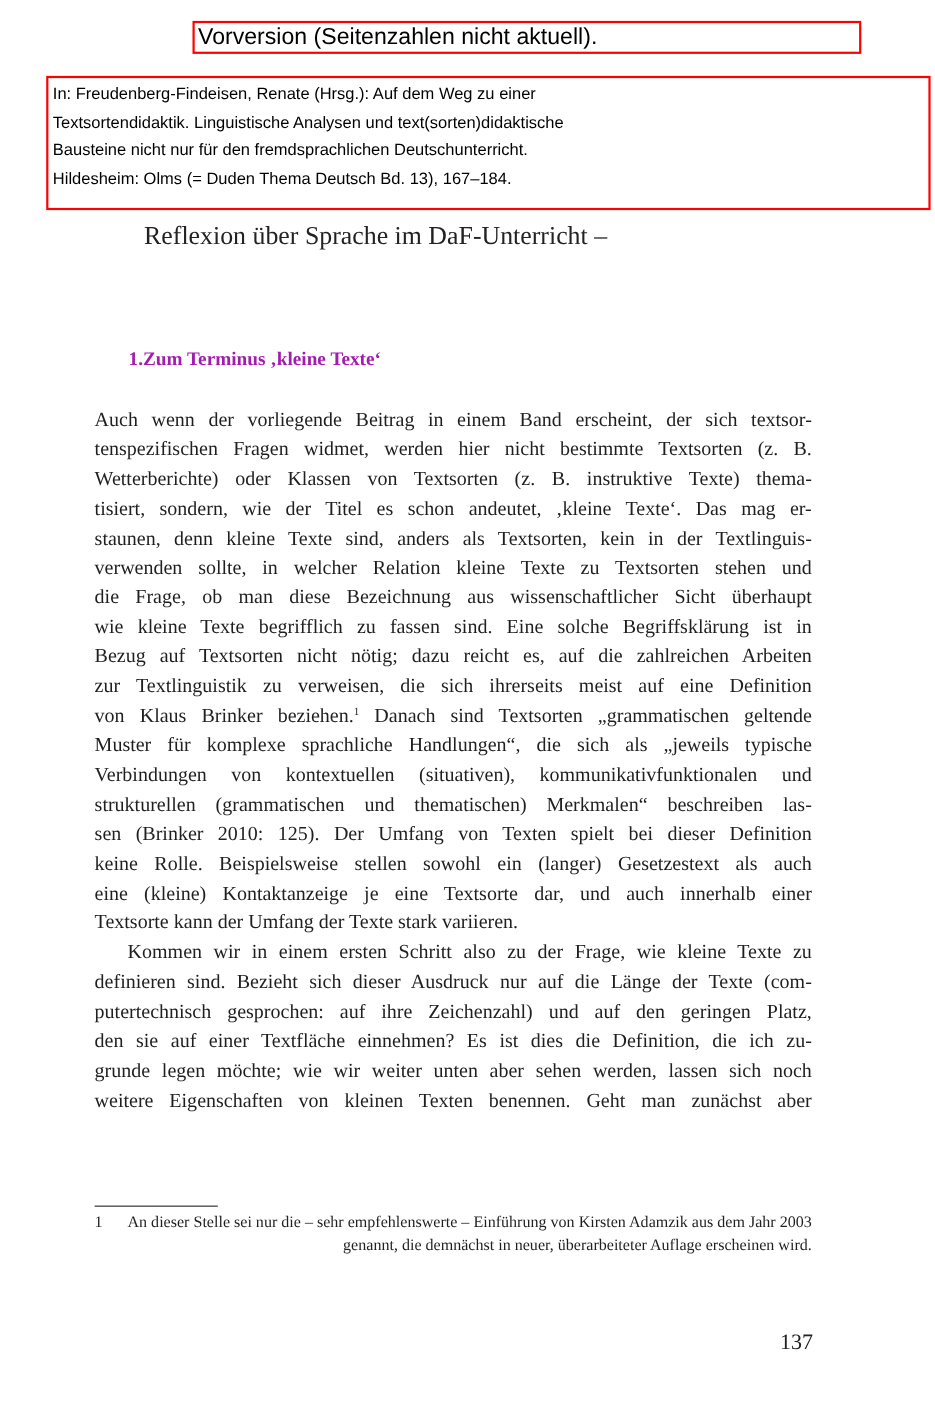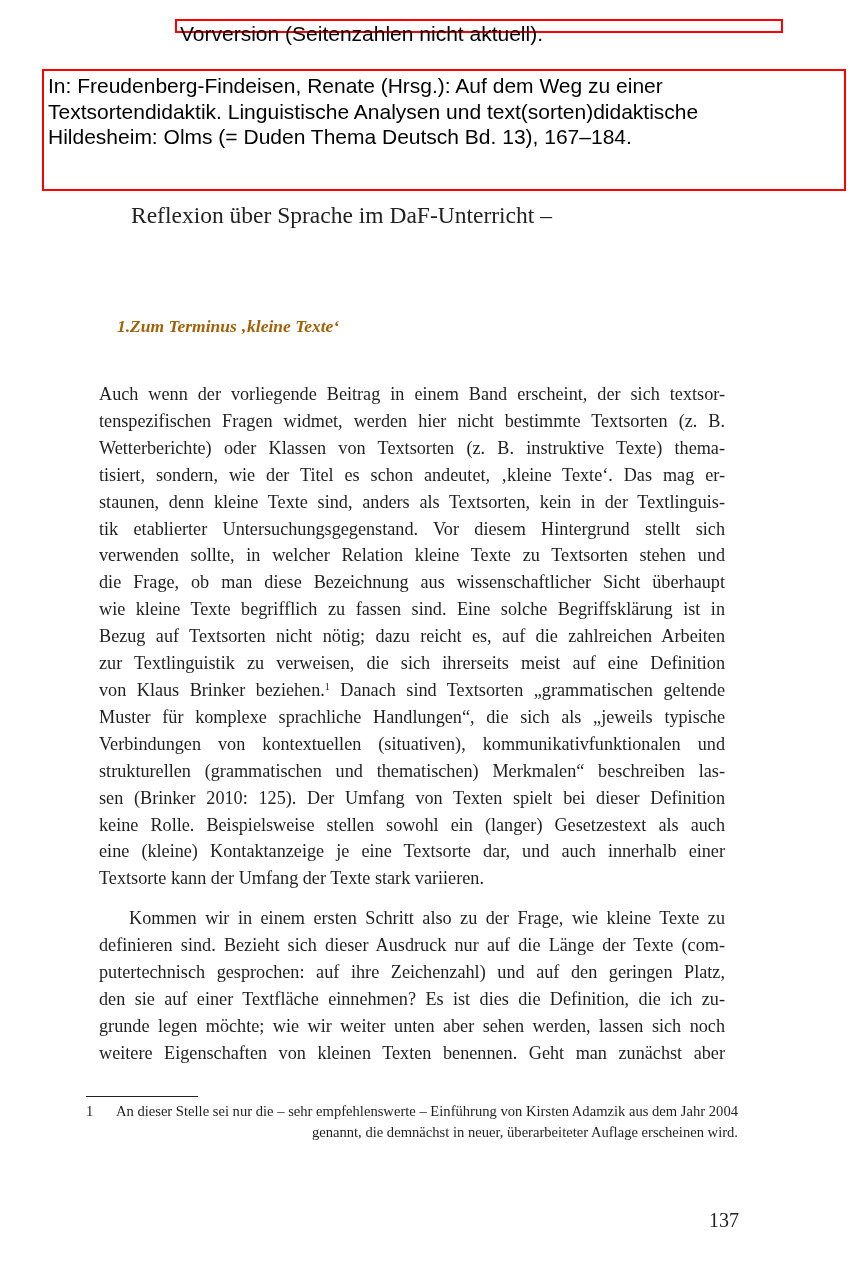--- a/index.html
+++ b/index.html
@@ -1,66 +1,66 @@
 <!DOCTYPE html>
 <html><head>
 <meta charset="utf-8">
 <style>
   html, body { margin: 0; padding: 0; background: #ffffff; }
   body { width: 850px; height: 1280px; position: relative; overflow: hidden; color: #1a1a1a; }
   .box {
     position: absolute; border: 2px solid #ff0000; box-sizing: border-box;
     font-family: "Liberation Sans", sans-serif; color: #000;
   }
-  #notice { left: 175px; top: 19px; width: 608px; height: 14px; font-size: 21px; line-height: 26px; padding-left: 3px; }
-  #citation { left: 42px; top: 69px; width: 804px; height: 122px; font-size: 21px; line-height: 25.5px; padding: 2px 4px; }
+  #notice { left: 175px; top: 19px; width: 608px; height: 30px; font-size: 21px; line-height: 26px; padding-left: 3px; }
+  #citation { left: 42px; top: 69px; width: 804px; height: 122px; font-size: 15px; line-height: 25.5px; padding: 2px 4px; }
   .serif { font-family: "Liberation Serif", serif; text-align: right; }
   #title { position: absolute; left: 131px; top: 200px; font-size: 23.5px; line-height: 31px; color: #222; }
-  #heading { position: absolute; left: 86px; top: 316px; font-size: 17.5px; font-weight: bold; color: #a16207; font-style: italic; }
+  #heading { position: absolute; left: 86px; top: 316px; font-size: 17.5px; font-weight: bold; color: #a21caf; }
   #heading .num { display: inline-block; width: 44px; }
   #body { position: absolute; left: 86px; top: 368px; width: 652px; font-size: 18.2px; line-height: 26.9px; text-align: justify; color: #1f1f1f; }
-  #body p { margin: 13px; }
+  #body p { margin: 0; }
   .line { display: block; text-align: justify; text-align-last: justify; white-space: nowrap; }
   .line.last { text-align-last: left; }
   sup { font-size: 10px; vertical-align: 6px; line-height: 0; }
   #fn-rule { position: absolute; left: 86px; top: 1096px; width: 112px; border-top: 1px solid #222; }
   #footnote { position: absolute; left: 86px; top: 1101px; width: 652px; font-size: 14.6px; line-height: 20.5px; color: #1f1f1f; }
   #footnote .fn-num { position: absolute; left: 0; top: 0; }
   #footnote .fn-text { margin-left: 26px; }
   #page-num { position: absolute; left: 709px; top: 1209px; font-size: 20px; color: #222; }
 </style>
 </head>
 <body>
 
 <div id="notice" class="box">
   <span>Vorversion (Seitenzahlen nicht aktuell).</span>
 </div>
 
 <div id="citation" class="box">
   <div>In: Freudenberg-Findeisen, Renate (Hrsg.): Auf dem Weg zu einer</div>
   <div>Textsortendidaktik. Linguistische Analysen und text(sorten)didaktische</div>
+  <div>Bausteine nicht nur für den fremdsprachlichen Deutschunterricht.</div>
   <div>Hildesheim: Olms (= Duden Thema Deutsch Bd. 13), 167–184.</div>
 </div>
 
 <div id="title" class="serif">
   <div>Reflexion über Sprache im DaF-Unterricht –</div>
 </div>
 
 <div id="heading" class="serif">
   <span class="num">1.</span><span>Zum Terminus ‚kleine Texte‘</span>
 </div>
 
 <div id="body" class="serif">
   <p>
     <span class="line">Auch wenn der vorliegende Beitrag in einem Band erscheint, der sich textsor-</span>
     <span class="line">tenspezifischen Fragen widmet, werden hier nicht bestimmte Textsorten (z. B.</span>
     <span class="line">Wetterberichte) oder Klassen von Textsorten (z. B. instruktive Texte) thema-</span>
     <span class="line">tisiert, sondern, wie der Titel es schon andeutet, ‚kleine Texte‘. Das mag er-</span>
     <span class="line">staunen, denn kleine Texte sind, anders als Textsorten, kein in der Textlinguis-</span>
-    <span class="line">tik etablierter Untersuchungsgegenstand. Vor diesem Hintergrund stellt sich</span>
     <span class="line">verwenden sollte, in welcher Relation kleine Texte zu Textsorten stehen und</span>
     <span class="line">die Frage, ob man diese Bezeichnung aus wissenschaftlicher Sicht überhaupt</span>
     <span class="line">wie kleine Texte begrifflich zu fassen sind. Eine solche Begriffsklärung ist in</span>
     <span class="line">Bezug auf Textsorten nicht nötig; dazu reicht es, auf die zahlreichen Arbeiten</span>
     <span class="line">zur Textlinguistik zu verweisen, die sich ihrerseits meist auf eine Definition</span>
     <span class="line"><span>von Klaus Brinker beziehen.</span><sup>1</sup><span> Danach sind Textsorten „grammatischen geltende</span></span>
     <span class="line">Muster für komplexe sprachliche Handlungen“, die sich als „jeweils typische</span>
     <span class="line">Verbindungen von kontextuellen (situativen), kommunikativfunktionalen und</span>
     <span class="line">strukturellen (grammatischen und thematischen) Merkmalen“ beschreiben las-</span>
     <span class="line">sen (Brinker 2010: 125). Der Umfang von Texten spielt bei dieser Definition</span>
@@ -75,16 +75,16 @@
     <span class="line">den sie auf einer Textfläche einnehmen? Es ist dies die Definition, die ich zu-</span>
     <span class="line">grunde legen möchte; wie wir weiter unten aber sehen werden, lassen sich noch</span>
     <span class="line">weitere Eigenschaften von kleinen Texten benennen. Geht man zunächst aber</span>
   </p>
 </div>
 
 <div id="fn-rule"></div>
 
 <div id="footnote" class="serif">
   <span class="fn-num">1</span>
-  <div class="fn-text">An dieser Stelle sei nur die – sehr empfehlenswerte – Einführung von Kirsten Adamzik aus dem Jahr 2004 genannt, die demnächst in neuer, überarbeiteter Auflage erscheinen wird.</div>
+  <div class="fn-text">An dieser Stelle sei nur die – sehr empfehlenswerte – Einführung von Kirsten Adamzik aus dem Jahr 2003 genannt, die demnächst in neuer, überarbeiteter Auflage erscheinen wird.</div>
 </div>
 
 <div id="page-num" class="serif">137</div>
 
 </body></html>

